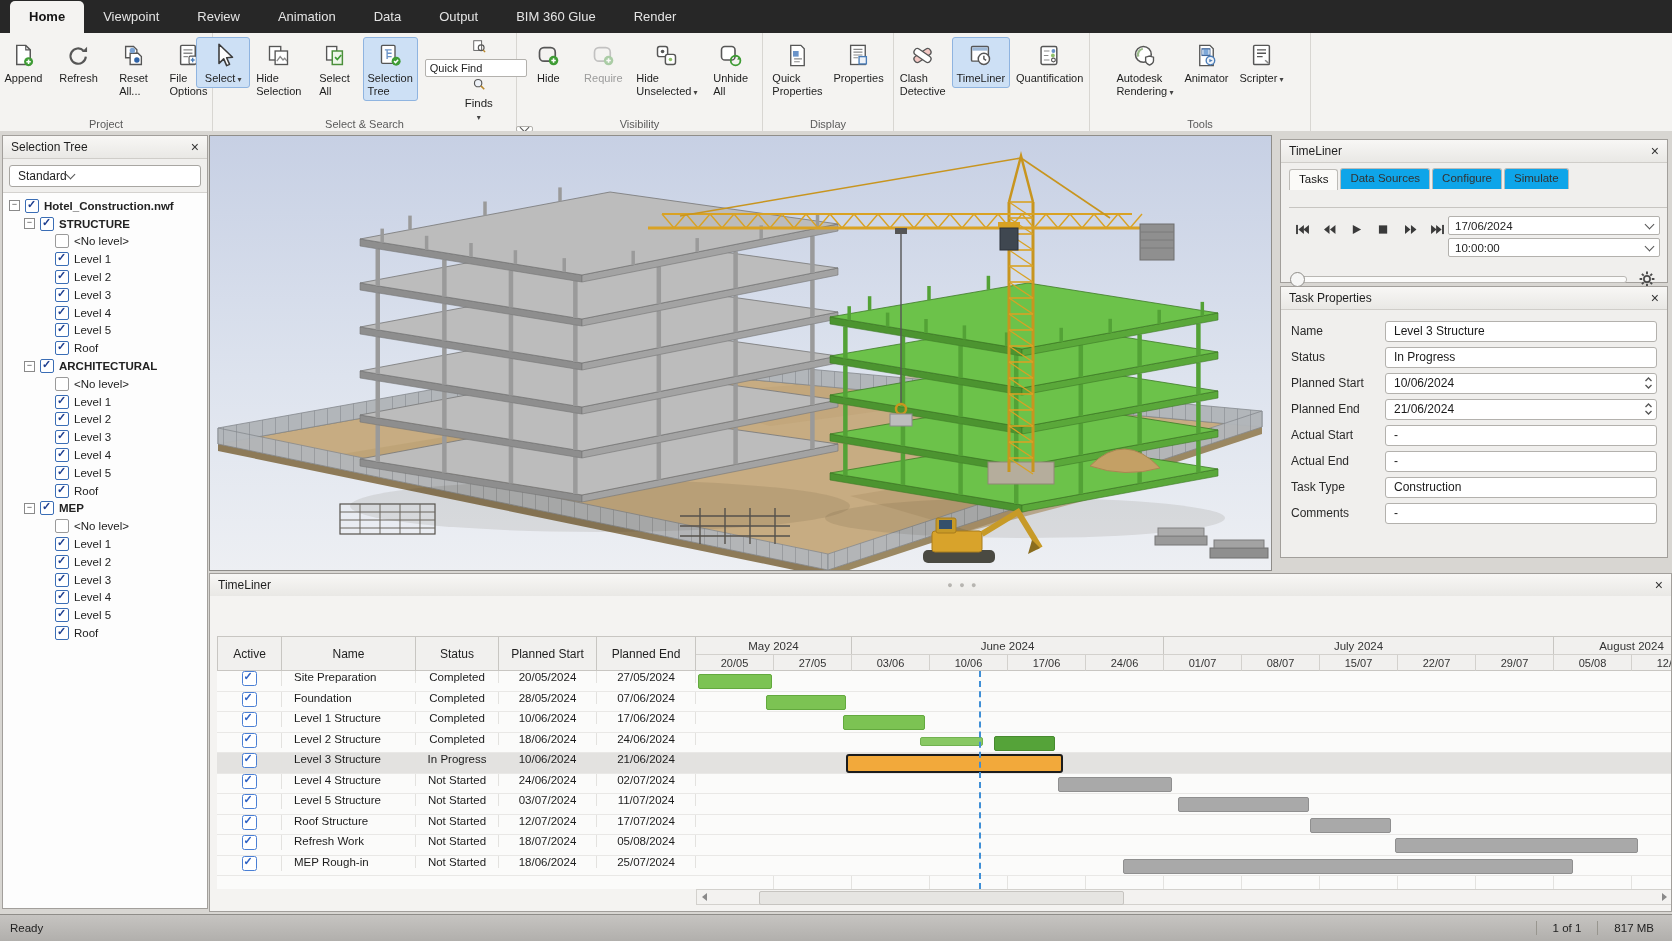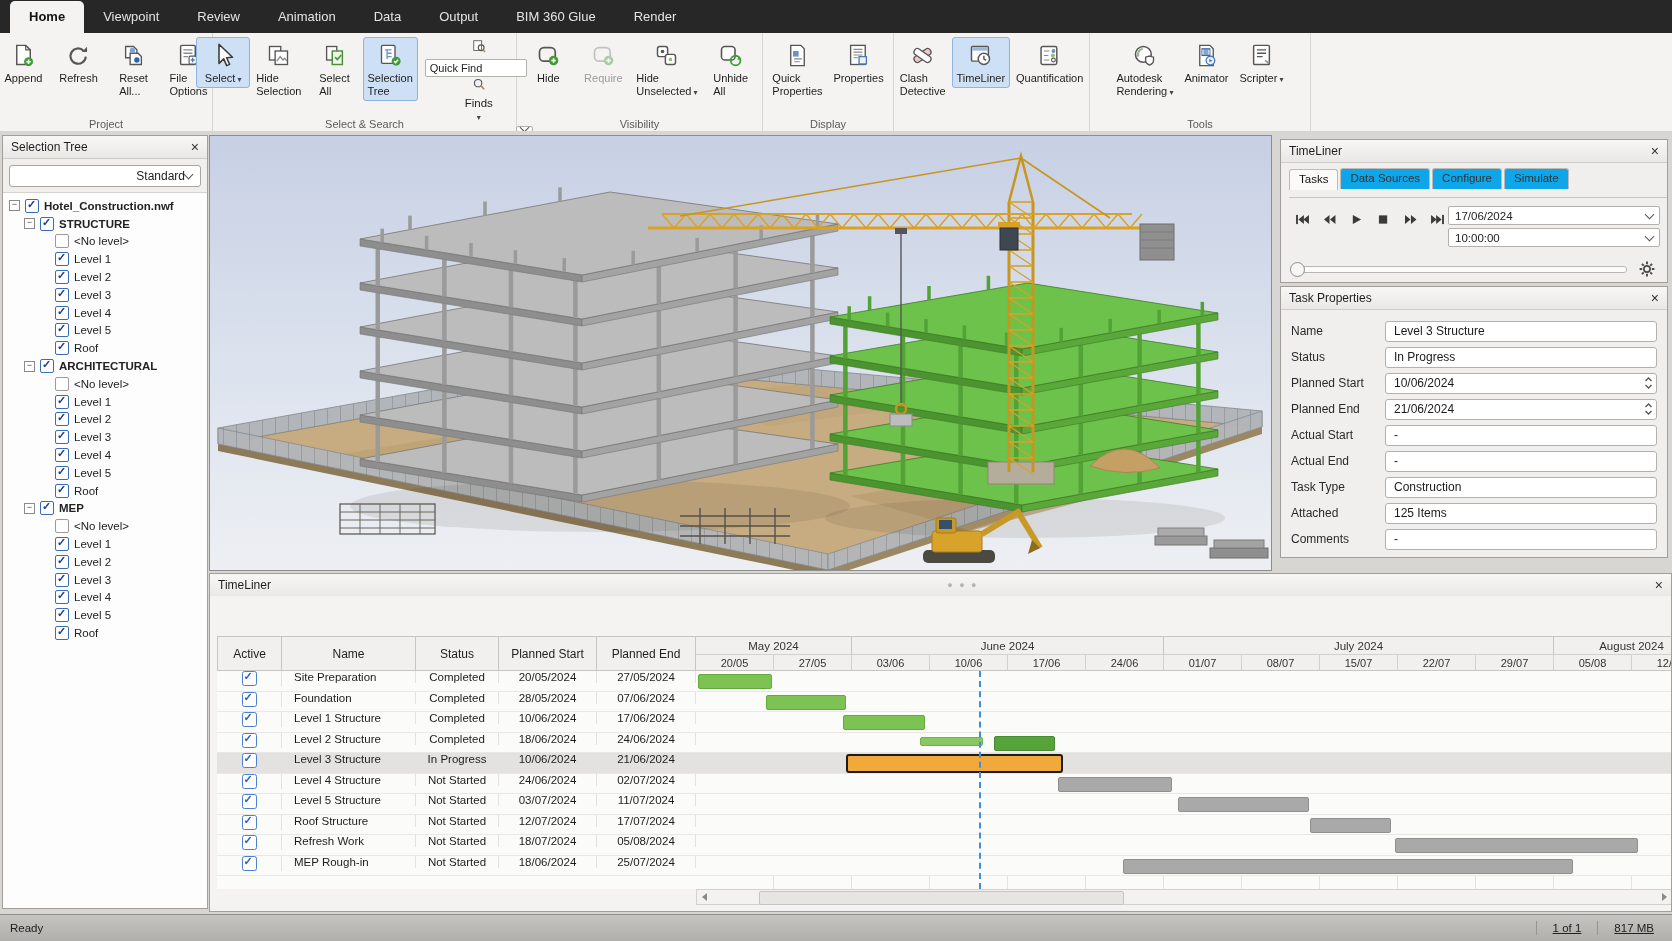--- a/index.html
+++ b/index.html
@@ -35,35 +35,35 @@
   
   .workspace{position:absolute;left:0;top:131px;width:100%;height:783px;background:#d8d6d2;}
   .panel{position:absolute;background:#f0efed;border:1px solid #a29f9b;box-sizing:border-box;}
   .ptitle{height:22px;display:flex;align-items:center;padding:0 8px;font-size:12px;color:#1f1f1f;
           background:linear-gradient(#f8f7f5,#e9e8e5);border-bottom:1px solid #cfcdc9;}
   .pclose{margin-left:auto;font-size:14px;color:#333;cursor:default;line-height:1;}
   .gripper{flex:1;text-align:center;color:#b7b5b1;font-size:9px;letter-spacing:2px;}
   
   .left-panel{left:2px;top:4px;width:206px;height:774px;}
   .combo{margin:6px;height:20px;background:#fff;border:1px solid #a8a6a2;border-radius:3px;display:flex;align-items:center;
-         padding:0 8px;font-size:12px;justify-content:flex-end;}
+         padding:0 8px;font-size:12px;justify-content:flex-start;}
   .tree{position:absolute;left:0;right:0;top:56px;bottom:0;background:#fdfdfd;border-top:1px solid #d4d2cf;overflow:hidden;padding-top:4px;}
   .trow{display:flex;align-items:center;height:17.8px;gap:5px;font-size:11.5px;white-space:nowrap;}
   .exp{width:9px;height:9px;border:1px solid #8a8a8a;background:#fff;font-size:9px;line-height:7px;text-align:center;color:#444;flex:0 0 auto;}
   .exp.spacer{visibility:hidden;}
   .cb{width:12px;height:12px;border:1.5px solid #9a9a9a;background:#fff;border-radius:2px;flex:0 0 auto;position:relative;}
   .cb.on{border-color:#3a6db5;}
   .cb.on::after{content:"✓";position:absolute;left:1px;top:-2px;font-size:11px;font-weight:bold;color:#1f3f8f;}
   .tlabel.b{font-weight:bold;}
   
   .viewport{position:absolute;left:209px;top:4px;width:1063px;height:436px;border:1px solid #8f8d89;box-sizing:border-box;overflow:hidden;}
   .viewport svg{display:block;}
   
   .tl-panel{left:1280px;top:8px;width:388px;height:144px;}
-  .tabsrow{display:flex;gap:2px;margin:5px 0 0 8px;border-bottom:1px solid #c7c5c1;padding-bottom:8px;}
+  .tabsrow{display:flex;gap:2px;margin:5px 0 0 8px;border-bottom:1px solid #c7c5c1;padding-bottom:18px;}
   .tab{padding:3px 9px 4px;font-size:11.5px;background:#0ea5e9;border:1px solid #bdbbb7;border-bottom:none;border-radius:3px 3px 0 0;color:#333;}
   .tab.active{background:#fbfaf8;color:#111;position:relative;top:1px;padding-bottom:5px;}
   .tl-controls{display:flex;padding:8px 10px 0;align-items:flex-start;}
   .transport{display:flex;gap:5px;margin-top:4px;}
   .tbtn{width:22px;height:18px;display:flex;align-items:center;justify-content:center;}
   .tbtn svg{width:15px;height:11px;fill:#3a3a3a;}
   .combocol{margin-left:auto;display:flex;flex-direction:column;gap:3px;}
   .dcombo{width:198px;height:17px;background:#fff;border:1px solid #b3b1ad;border-radius:2px;display:flex;align-items:center;
           justify-content:space-between;padding:0 6px;font-size:11.5px;}
   .sliderrow{display:flex;align-items:center;margin:12px 10px 0;gap:10px;}
@@ -115,21 +115,21 @@
   .hscroll{position:absolute;left:486px;top:293px;width:977px;height:16px;background:#f3f2f0;border:1px solid #d3d1cd;
            box-sizing:border-box;display:flex;align-items:center;}
   .harrow{width:15px;height:100%;display:flex;align-items:center;justify-content:center;}
   .tri-l{width:0;height:0;border-top:4px solid transparent;border-bottom:4px solid transparent;border-right:5px solid #8a8a8a;}
   .tri-r{width:0;height:0;border-top:4px solid transparent;border-bottom:4px solid transparent;border-left:5px solid #8a8a8a;}
   .hthumb{position:absolute;left:62px;width:363px;top:1px;height:12px;background:#e6e5e2;border:1px solid #c6c4c0;border-radius:2px;}
   
   .statusbar{position:absolute;left:0;bottom:0;width:100%;height:27px;background:linear-gradient(#c6c4c1,#b1afac);
              border-top:1px solid #8f8d89;display:flex;align-items:center;font-size:11.5px;color:#222;box-sizing:border-box;}
   .sb-left{margin-left:10px;}
-  .sb-right{margin-left:auto;display:flex;align-items:center;text-decoration:underline;}
+  .sb-right{margin-left:auto;display:flex;align-items:center;}
   .sb-sep{width:1px;height:14px;background:#98968f;margin:0 16px;}
   .sb-right span:last-child{margin-right:18px;}
 </style>
 </head>
 <body>
 
 <div class="app">
 
   <div class="menubar">
     <div id="menu-tabs" style="display:flex;align-items:flex-end;height:100%;">
@@ -920,26 +920,20 @@
               <span>-</span>
             </div>
           </div>
           <div class="tprow">
             <div class="tplabel">Task Type</div>
             <div class="tpinput">
               <span>Construction</span>
             </div>
           </div>
           <div class="tprow">
-            <div class="tplabel">Attached</div>
-            <div class="tpinput">
-              <span>125 Items</span>
-            </div>
-          </div>
-          <div class="tprow">
             <div class="tplabel">Comments</div>
             <div class="tpinput">
               <span>-</span>
             </div>
           </div>
         </div>
     </div>
 
     <div class="panel bottom-panel">
       <div class="ptitle">

